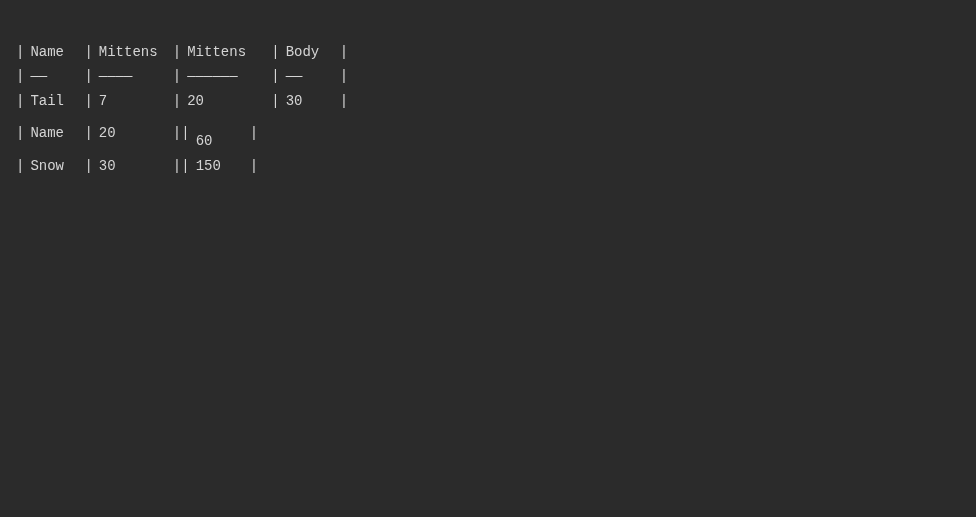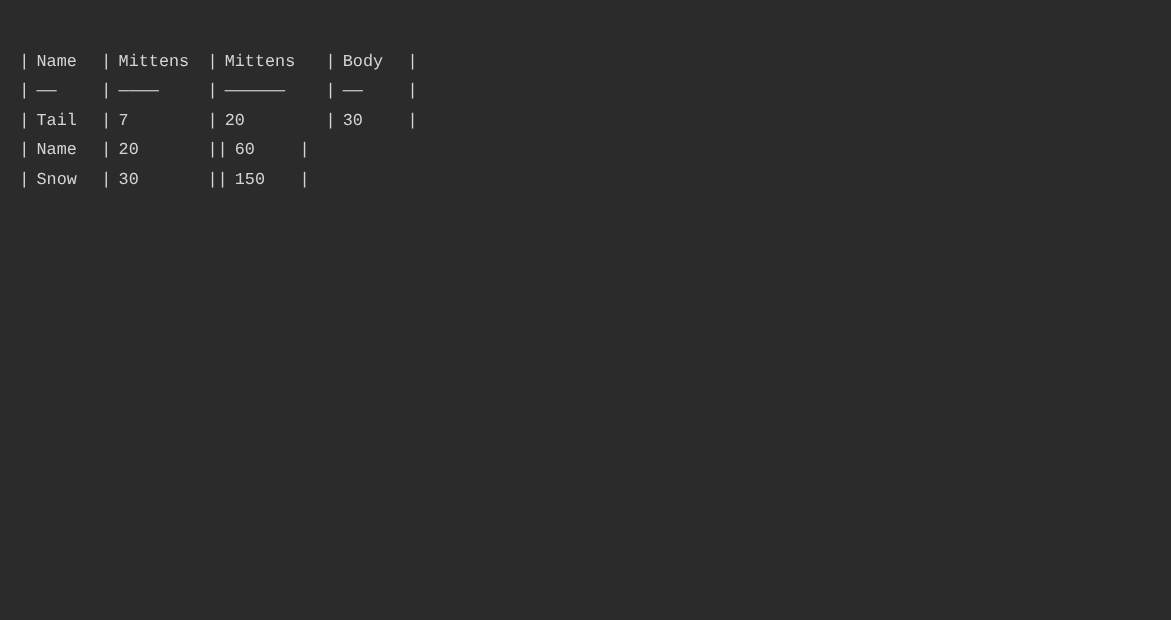--- a/index.html
+++ b/index.html
@@ -87,21 +87,21 @@
         <span class="cell" style="min-width:60px;">30</span>
         <span class="pipe">|</span>
       </div>
       <div class="pipe-row">
         <span class="pipe">|</span>
         <span class="cell" style="min-width:60px;">Name</span>
         <span class="pipe">|</span>
         <span class="cell" style="min-width:80px;">20</span>
         <span class="pipe">|</span>
         <span class="pipe">|</span>
-        <span class="cell" style="min-width:60px;">60</span>
+        <span class="cell" style="min-width:60px;margin-top:16px;">60</span>
         <span class="pipe">|</span>
       </div>
       <div class="pipe-row">
         <span class="pipe">|</span>
         <span class="cell" style="min-width:60px;">Snow</span>
         <span class="pipe">|</span>
         <span class="cell" style="min-width:80px;">30</span>
         <span class="pipe">|</span>
         <span class="pipe">|</span>
         <span class="cell" style="min-width:60px;">150</span>

